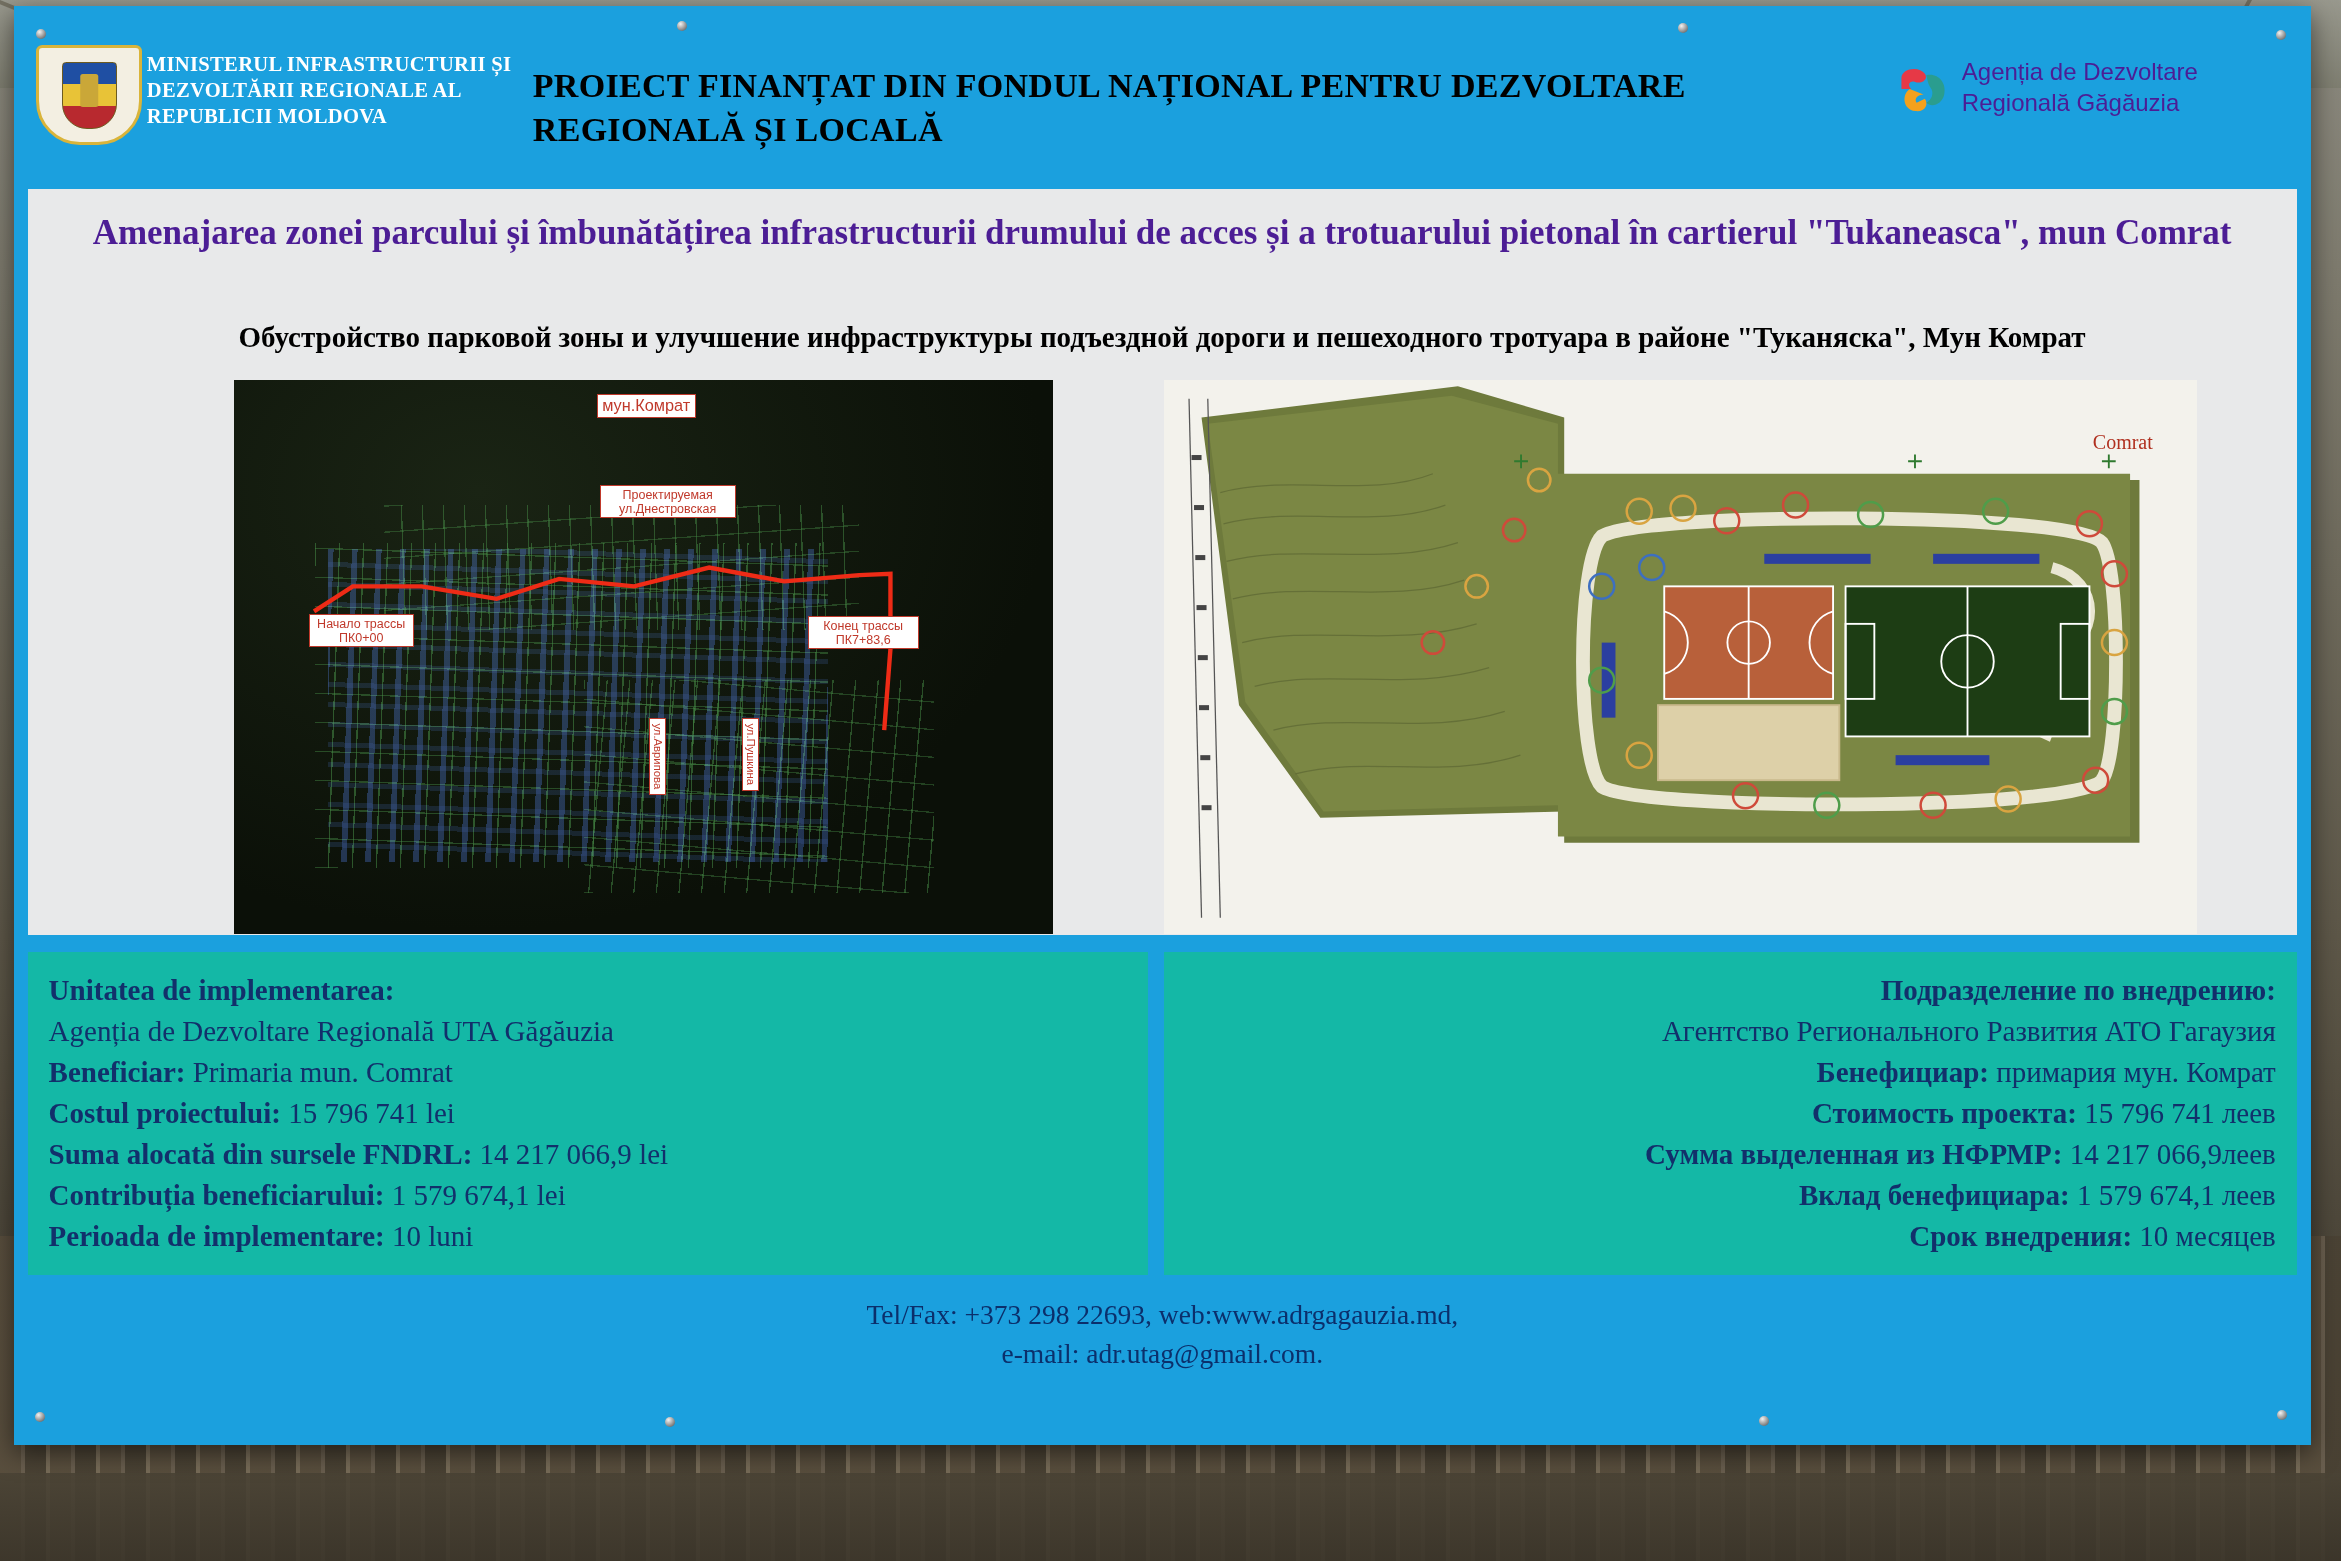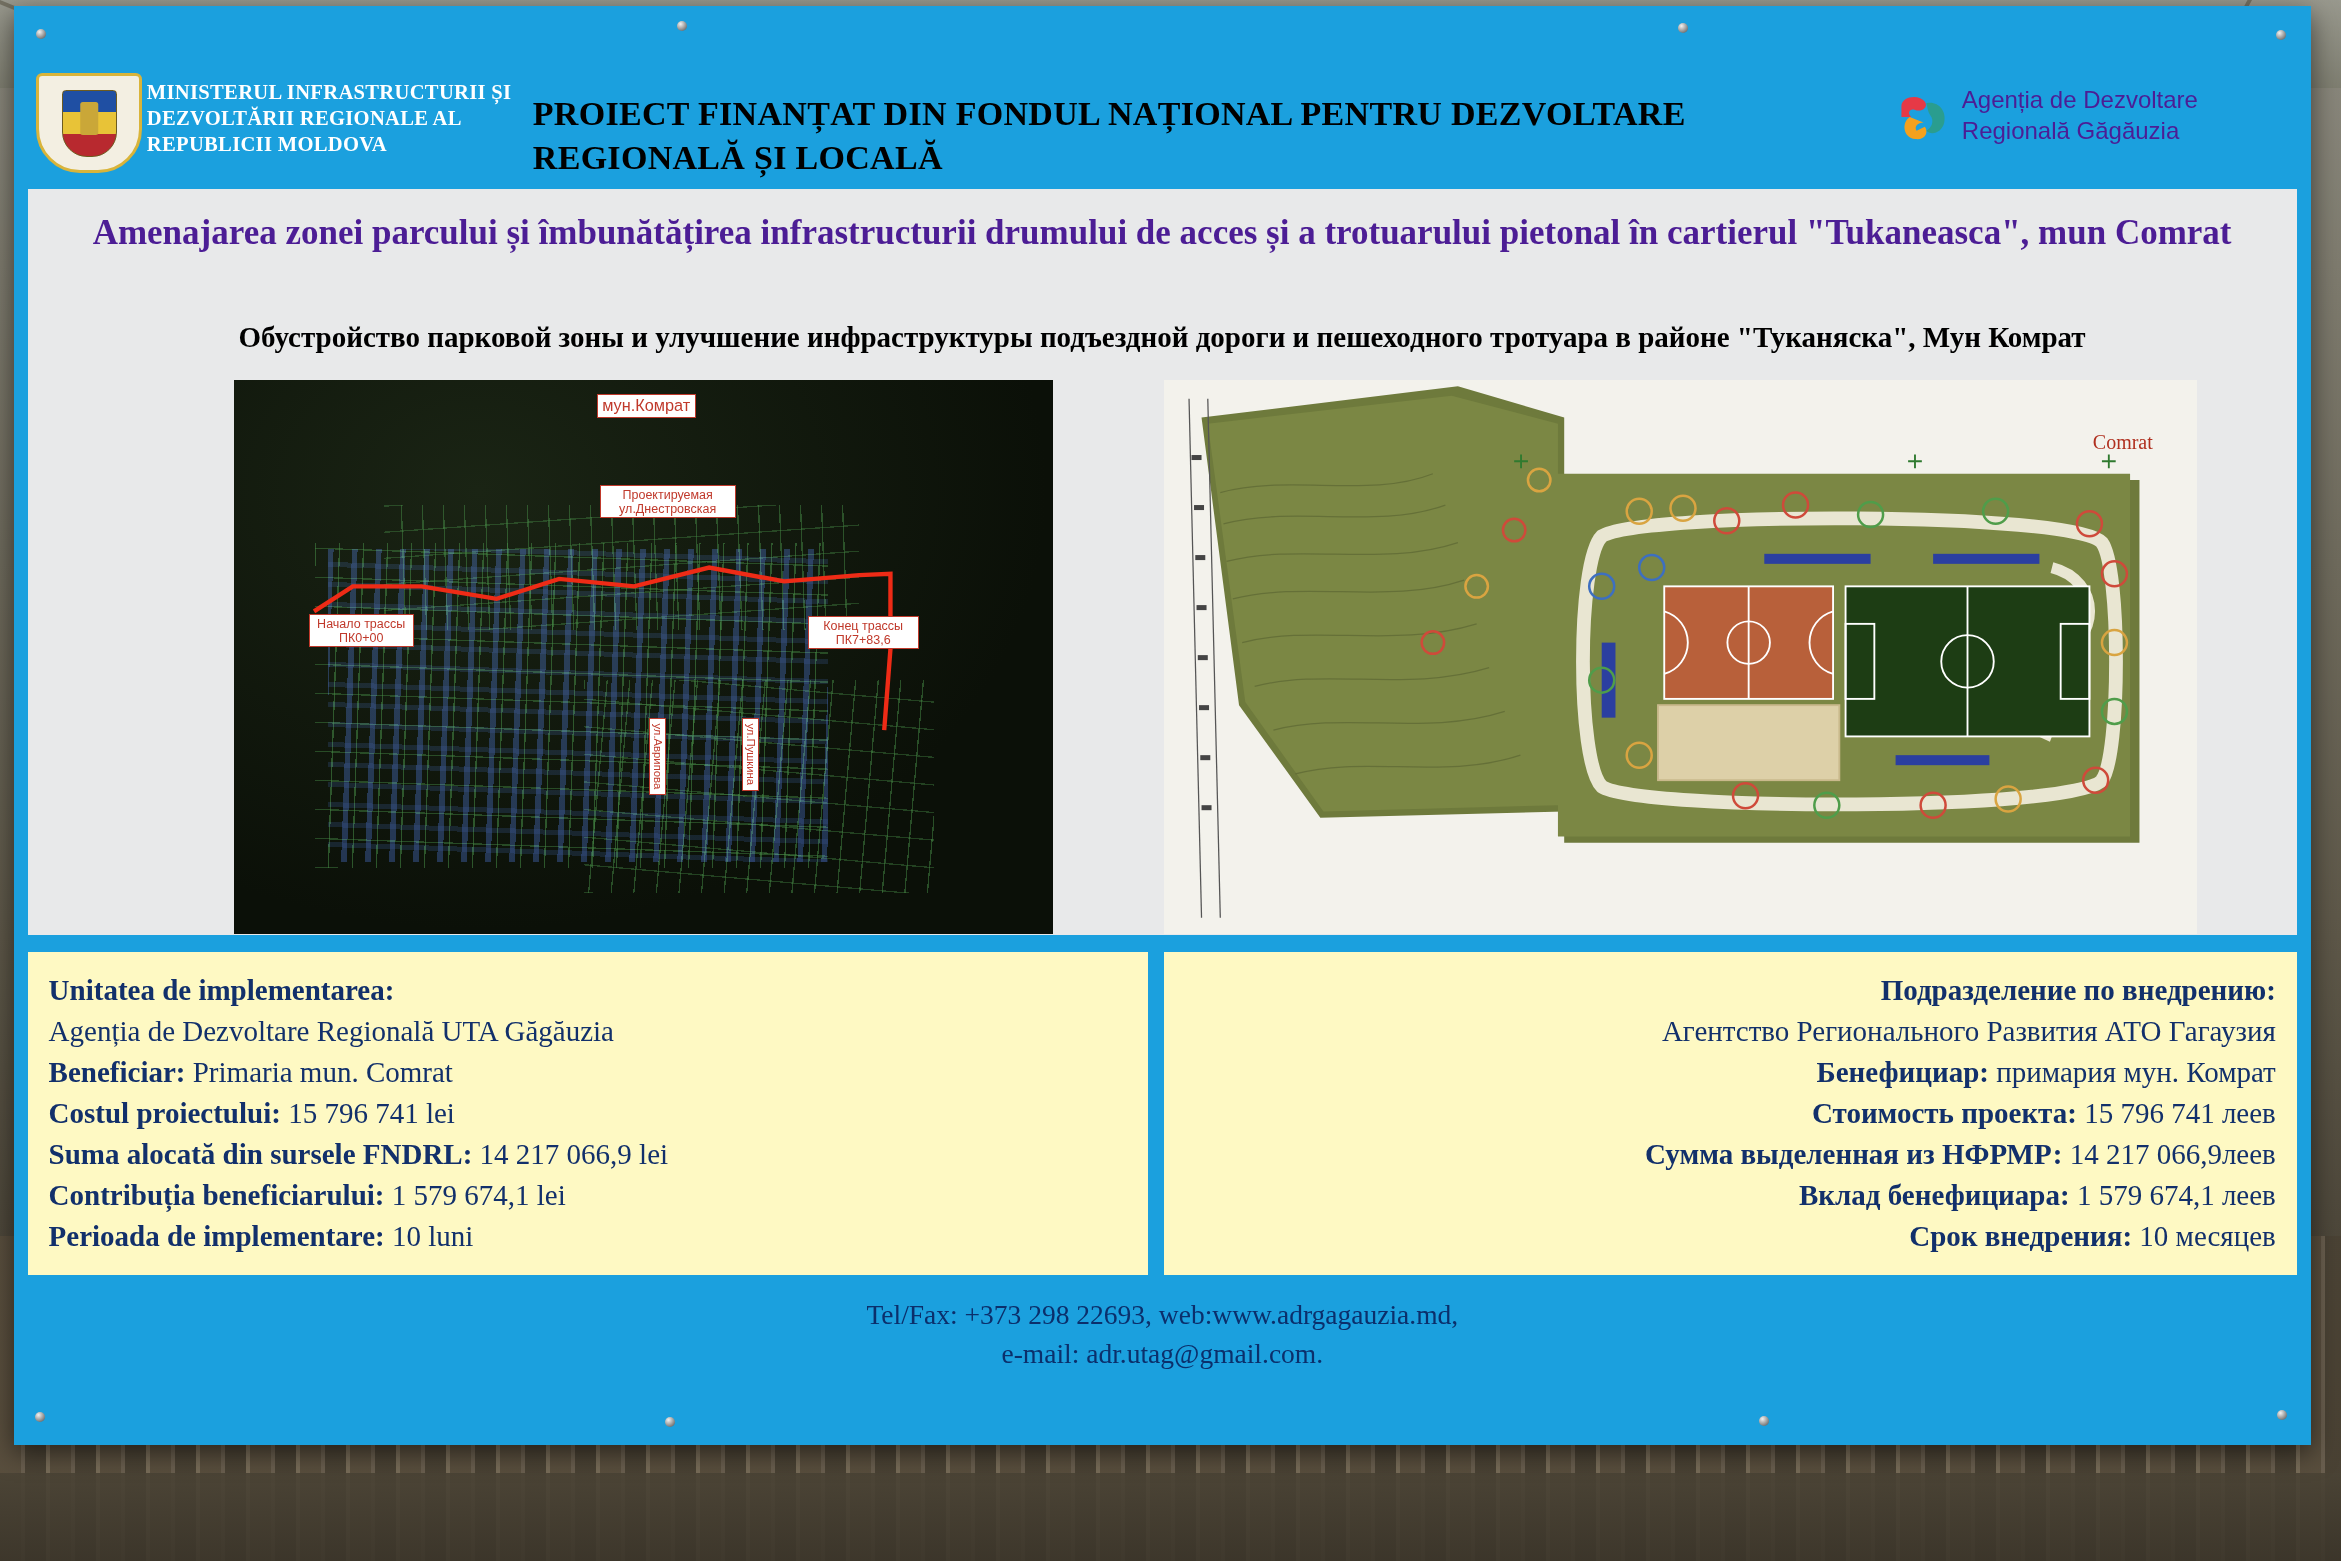--- a/index.html
+++ b/index.html
@@ -17,21 +17,21 @@
       background:linear-gradient(180deg,#4a4335 0%,#3a3429 100%);opacity:.9;}
   .bg-branch{position:absolute;background:#55503f;opacity:.55;transform-origin:left top;}
 
   
   .board{position:absolute;left:13.8px;top:6.3px;width:2297px;height:1439px;
       background:#1ba0de;box-shadow:0 7.5px 25px rgba(0,0,0,.55);}
   .bolt{position:absolute;width:10px;height:10px;border-radius:50%;
       background:radial-gradient(circle at 35% 30%,#f2f2f2,#8d8d8d 60%,#4b4b4b);}
 
   
-  .header{position:absolute;left:0;top:0;width:100%;height:170px;display:flex;align-items:center;margin-top:28px;}
+  .header{position:absolute;left:0;top:0;width:100%;height:170px;display:flex;align-items:center;}
   .crest{position:absolute;left:22.5px;top:39px;width:100px;height:94px;
       background:#f3efe2;border:3.1px solid #d9b43a;border-radius:6.3px 6.3px 44px 44px;
       display:flex;align-items:center;justify-content:center;overflow:hidden;}
   .crest .inner{width:53px;height:65px;background:linear-gradient(180deg,#1f4fa3 0%,#1f4fa3 33%,#e8c337 33%,#e8c337 66%,#b8292f 66%,#b8292f 100%);
       border:1.9px solid #6d5b1f;border-radius:3.8px 3.8px 25px 25px;position:relative;}
   .crest .inner:after{content:"";position:absolute;left:50%;top:11.3px;transform:translateX(-50%);
       width:17.5px;height:33px;background:#caa738;border-radius:2.5px;}
   .ministry{position:absolute;left:133px;top:45px;width:425px;color:#ffffff;
       font-family:"Liberation Serif",serif;font-weight:bold;font-size:20.6px;line-height:26px;letter-spacing:0.3px;}
   .title-main{position:absolute;left:519px;top:58px;width:1364px;text-align:left;color:#000000;
@@ -48,21 +48,21 @@
       font-family:"Liberation Serif",serif;font-weight:bold;font-size:29px;line-height:41px;}
 
   
   .img-left{position:absolute;left:220px;top:374px;width:819px;height:554px;background:#0c1208;overflow:hidden;}
   .img-right{position:absolute;left:1150px;top:374px;width:1033px;height:554px;background:#e5e5e5;overflow:hidden;}
 
   .map-lbl{position:absolute;background:#ffffff;border:1.3px solid #c0392b;color:#c0392b;
       font-family:"Liberation Sans",sans-serif;font-size:12.5px;padding:1.3px 4.4px;white-space:nowrap;}
 
   
-  .panel{position:absolute;top:946px;height:323px;background:#fef9c3;}
+  .panel{position:absolute;top:946px;height:323px;background:#14b8a6;}
   .panel-l{left:13.8px;width:1120px;}
   .panel-r{left:1150px;width:1133px;}
   .panel-inner{padding:17.5px 21px;}
   .line{color:#12306b;font-family:"Liberation Serif",serif;font-size:29px;line-height:41px;}
   .line b{font-weight:bold;}
   .panel-r .line{text-align:right;}
 
   
   .contact{position:absolute;left:0;top:1289px;width:100%;text-align:center;color:#0b2f6b;
       font-family:"Liberation Serif",serif;font-size:27.5px;line-height:39px;}

